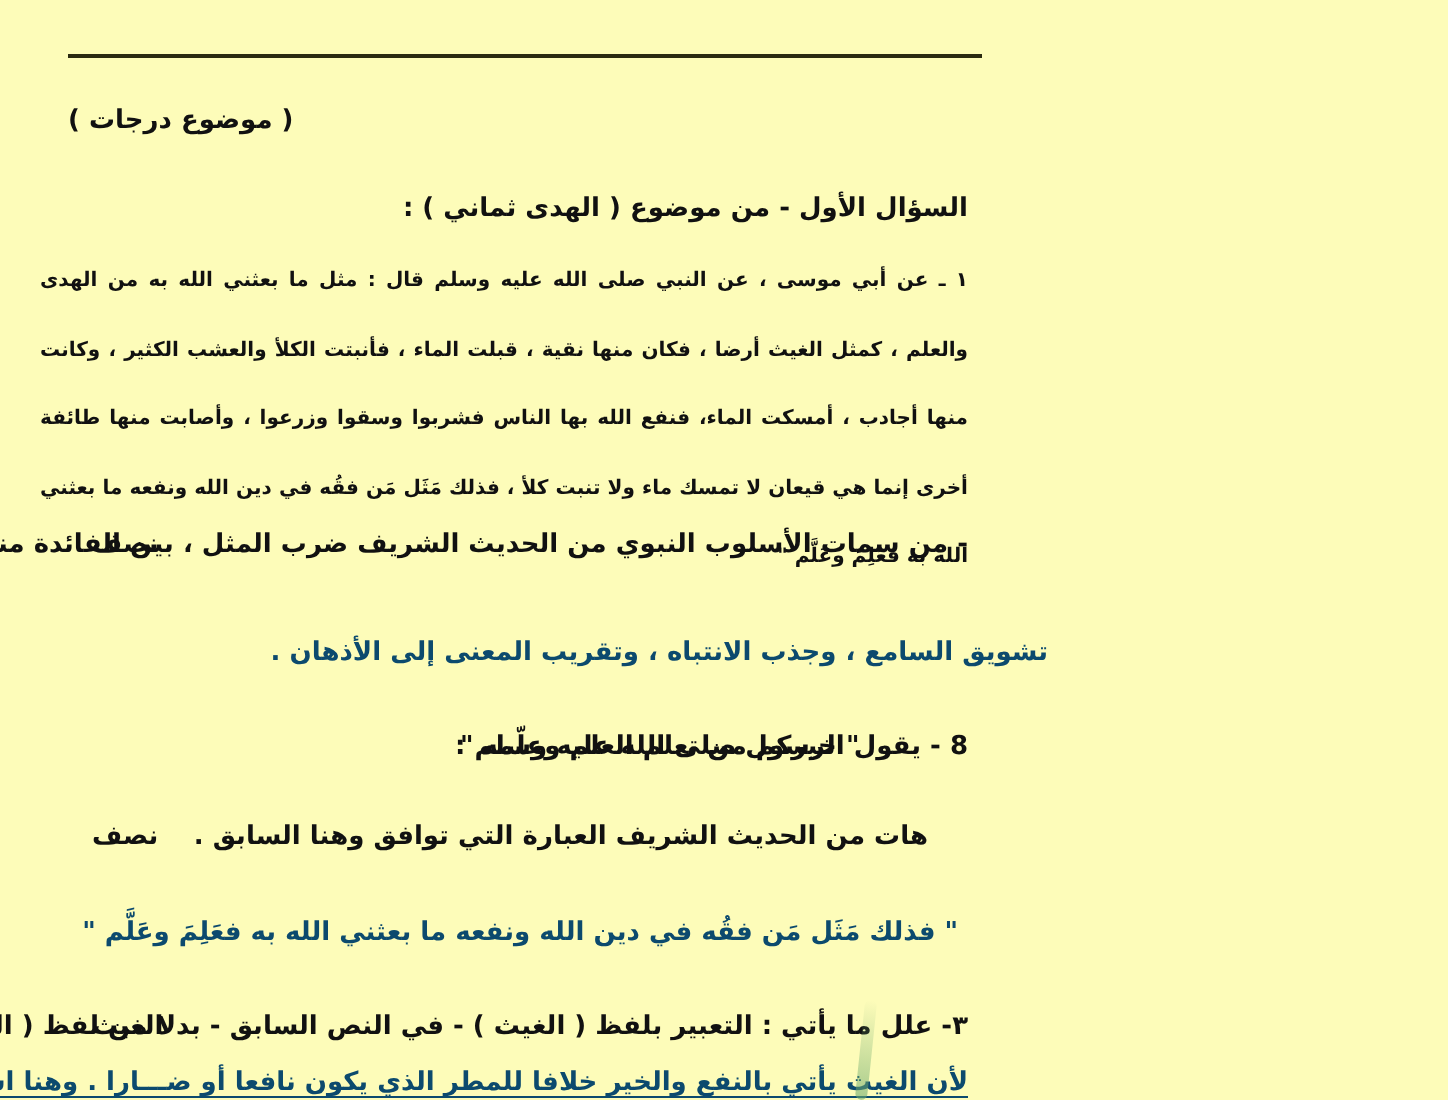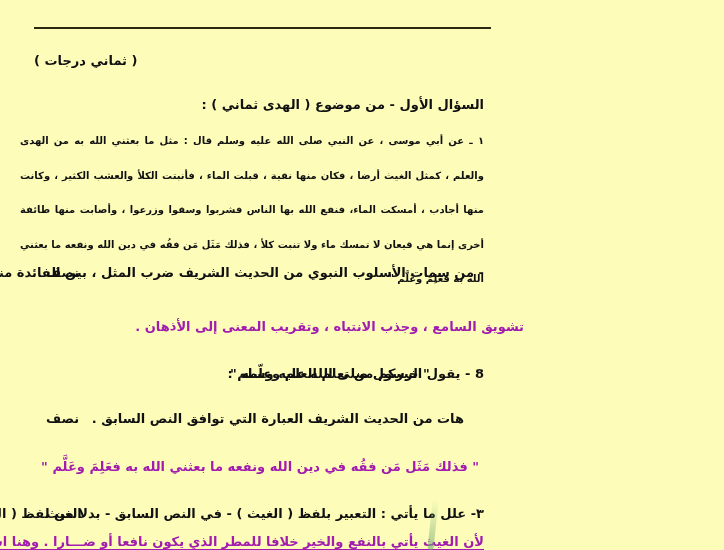--- a/index.html
+++ b/index.html
@@ -28,21 +28,21 @@
       height: 2px;
       background: #2a2a10;
     }
     .line {
       position: absolute;
       white-space: nowrap;
       font-weight: bold;
       font-size: 13px;
       line-height: 18px;
     }
-    .red { color: #a21caf; }
+    .red { color: #0c4a6e; }
     .underline { text-decoration: underline; text-underline-offset: 3px; }
     .section-title { top: 52px; right: 235px; }
     .section-grade { top: 52px; left: 34px; direction: rtl; }
     .q-title { top: 96px; right: 240px; }
     .para {
       position: absolute;
       right: 240px;
       left: 20px;
       top: 124px;
       font-weight: bold;
@@ -72,33 +72,33 @@
       border-radius: 3px;
       transform: rotate(6deg);
     }
   </style>
 </head>
 <body>
 
 <div class="page">
   <div class="top-rule"></div>
 
-  <div class="line section-grade">( ثماني درجات )</div>
+  <div class="line section-grade">( موضوع درجات )</div>
 
   <div class="line q-title">السؤال الأول - من موضوع ( الهدى ثماني ) :</div>
 
   <div class="para">١ ـ عن أبي موسى ، عن النبي صلى الله عليه وسلم قال : مثل ما بعثني الله به من الهدى والعلم ، كمثل الغيث أرضا ، فكان منها نقية ، قبلت الماء ، فأنبتت الكلأ والعشب الكثير ، وكانت منها أجادب ، أمسكت الماء، فنفع الله بها الناس فشربوا وسقوا وزرعوا ، وأصابت منها طائفة أخرى إنما هي قيعان لا تمسك ماء ولا تنبت كلأ ، فذلك مَثَل مَن فقُه في دين الله ونفعه ما بعثني الله به فعَلِمَ وعَلَّم "</div>
 
   <div class="line q1">- من سمات الأسلوب النبوي من الحديث الشريف ضرب المثل ، بين الفائدة منه .</div>
   <div class="line q1-grade">نصف</div>
   <div class="line a1 red">تشويق السامع ، وجذب الانتباه ، وتقريب المعنى إلى الأذهان .</div>
 
   <div class="line q2">8 - يقول الرسول صلى الله عليه وسلم :</div>
   <div class="line q2-quote">" خيركم من تعلم العلم وعلّمه "</div>
-  <div class="line q2b">هات من الحديث الشريف العبارة التي توافق النص السابق .</div>
+  <div class="line q2b">هات من الحديث الشريف العبارة التي توافق وهنا السابق .</div>
   <div class="line q2b-grade">نصف</div>
   <div class="line a2 red">" فذلك مَثَل مَن فقُه في دين الله ونفعه ما بعثني الله به فعَلِمَ وعَلَّم "</div>
 
   <div class="line q3">٣- علل ما يأتي :  التعبير بلفظ ( الغيث ) - في النص السابق - بدلا من لفظ ( المطر ) .</div>
   <div class="line q3-grade">الغيث</div>
   <div class="line a3 red">لأن الغيث يأتي بالنفع والخير خلافا للمطر الذي يكون نافعا أو ضـــارا . وهنا اشـــارة الى أن ما جاء به</div>
 
   <div class="leaf"></div>
 </div>
 

